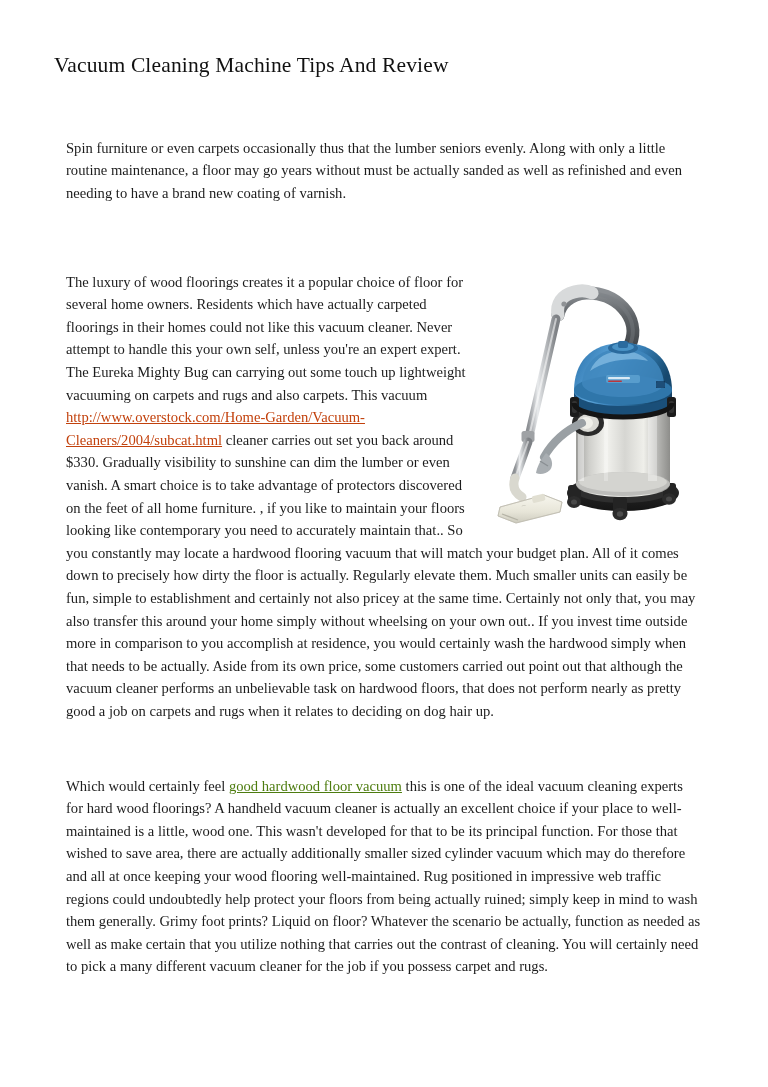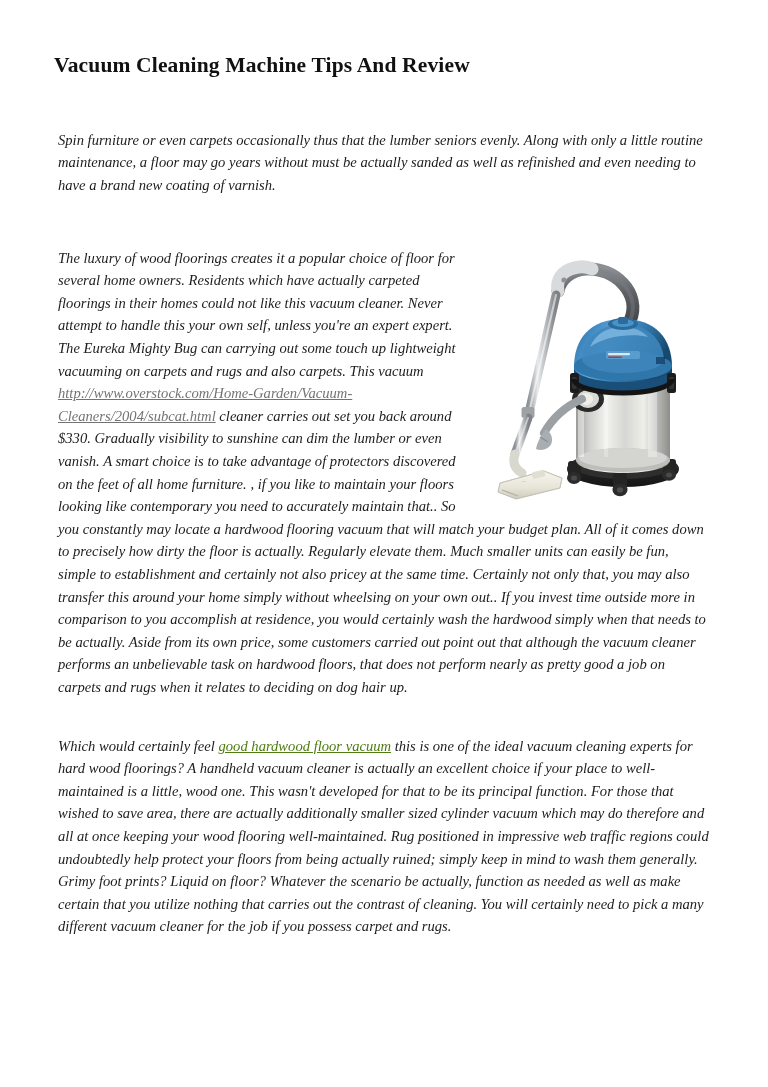--- a/index.html
+++ b/index.html
@@ -24,42 +24,41 @@
   }
   .content {
     position: absolute;
     left: 54px;
     top: 52px;
     width: 660px;
   }
   h1.doc-title {
     font-family: "Liberation Serif", "DejaVu Serif", serif;
     font-size: 21.5px;
-    font-weight: bold;
+    font-weight: normal;
     letter-spacing: 0.15px;
     margin: 0 0 0 0;
     padding: 0;
     line-height: 1.25;
     color: #111;
   }
   p.para {
     font-size: 14.6px;
     line-height: 22.6px;
-    margin: 4px;
+    margin: 12px;
     padding: 0;
     text-align: left;
     color: #1c1c1c;
-    font-style: italic;
   }
   .gap-title { height: 46px; }
   .gap-p1 { height: 42px; }
   .gap-p2 { height: 28px; }
 
   a.doclink {
-    color: #737373;
+    color: #c2410c;
     text-decoration: underline;
   }
   a.doclink.purple {
     color: #4d7c0f;
   }
 
   
   .vac-figure {
     float: right;
     width: 232px;

